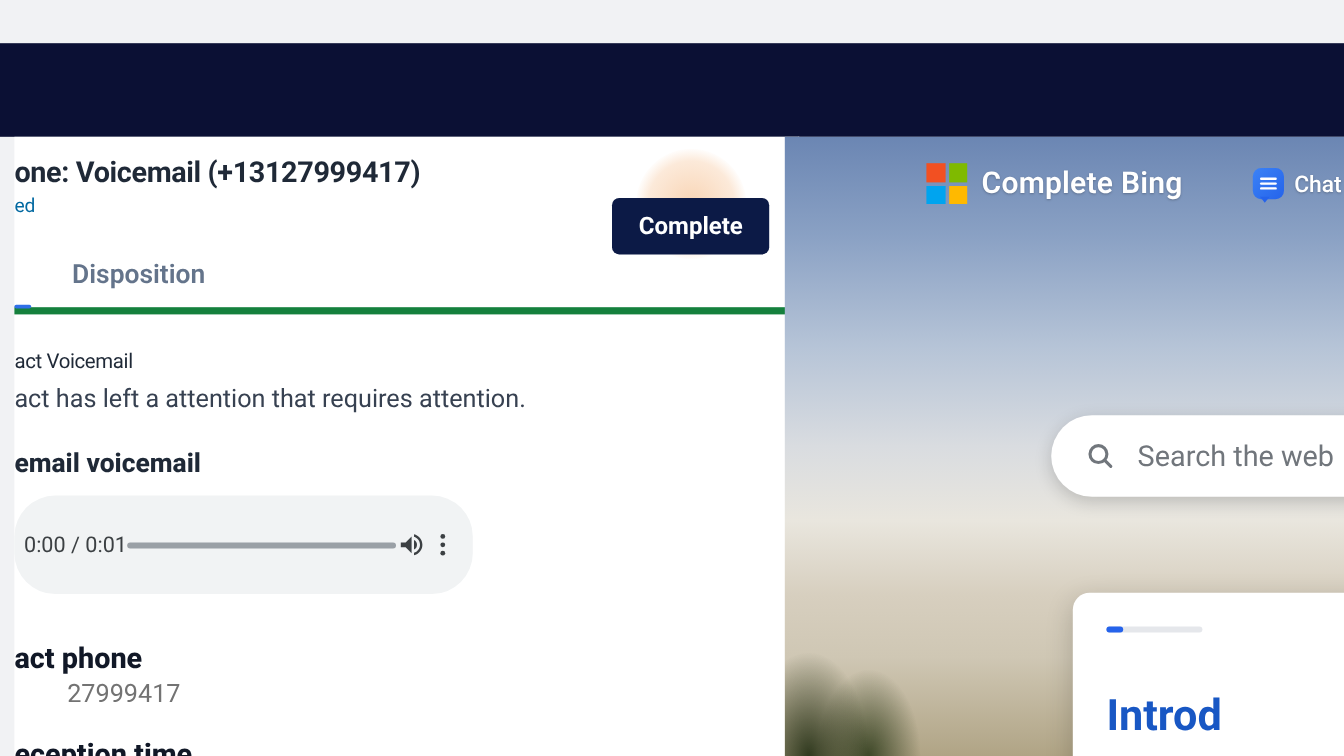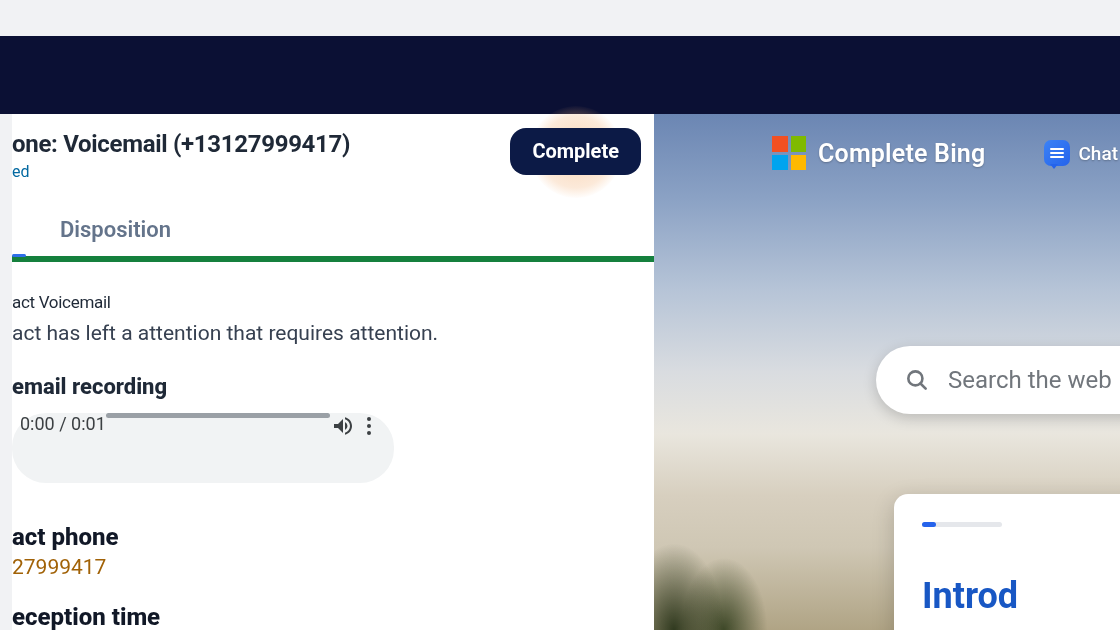--- a/index.html
+++ b/index.html
@@ -44,25 +44,26 @@
     position: absolute;
     right: 24px;
     top: 14px;
   }
   .complete-btn {
     background: #0c1a46;
     color: #ffffff;
     font-size: 20px;
     font-weight: 700;
     padding: 11px 22px 12px 22px;
-    border-radius: 16px;
+    border-radius: 6px;
     border: none;
     cursor: pointer;
     position: relative;
     z-index: 2;
+    margin-top: 37px;
   }
   
   .highlight-ring {
     position: absolute;
     left: 50%;
     top: 50%;
     width: 92px;
     height: 92px;
     border-radius: 50%;
     background: radial-gradient(circle, rgba(244,178,120,0.55) 0%, rgba(244,178,120,0.28) 55%, rgba(244,178,120,0) 72%);
@@ -112,24 +113,25 @@
     font-size: 22px;
     font-weight: 800;
     color: #1f2937;
     margin-top: 26px;
   }
 
   
   .audio-player {
     margin-top: 14px;
     width: 382px;
-    height: 70px;
+    height: 82px;
     background: #f1f3f4;
     border-radius: 34px;
     display: flex;
+    align-items: center;
     padding: 0 12px 0 6px;
   }
   .audio-time {
     font-size: 18px;
     color: #3c4043;
     margin-left: 2px;
     white-space: nowrap;
   }
   .audio-track {
     flex: 1;
@@ -149,21 +151,22 @@
 
   .phone-section { margin-top: 40px; }
   .phone-label, .time-label {
     font-size: 24px;
     font-weight: 800;
     color: #111827;
   }
   .phone-value {
     margin-top: 4px;
     font-size: 21px;
-    color: #a16207;
+    color: #737373;
+    padding-left: 44px;
   }
   .time-row { margin-top: 24px; }
 
   
   .right-pane {
     position: absolute;
     left: 654px;
     top: 114px;
     width: 466px;
     height: 516px;
@@ -300,21 +303,21 @@
 
     <div class="tabs-row">
       <div class="tab-indicator"></div>
       <div class="tab-label">Disposition</div>
     </div>
 
     <div class="section">
       <h2>act Voicemail</h2>
       <p class="body">act has left a attention that requires attention.</p>
 
-      <div class="subheading">email recording</div>
+      <div class="subheading">email voicemail</div>
 
       <div class="audio-player">
         <span class="audio-time">0:00 / 0:01</span>
         <div class="audio-track"></div>
         <div class="audio-vol">
           <svg viewBox="0 0 24 24" width="24" height="24" fill="#3c4043">
               <path d="M3 10v4h4l5 5V5L7 10H3zm13.5 2a4.5 4.5 0 0 0-2.5-4.03v8.05A4.5 4.5 0 0 0 16.5 12zM14 3.23v2.06c2.89.86 5 3.54 5 6.71s-2.11 5.85-5 6.71v2.06c4.01-.91 7-4.49 7-8.77s-2.99-7.86-7-8.77z"></path>
             </svg>
         </div>
         <div class="audio-more">

